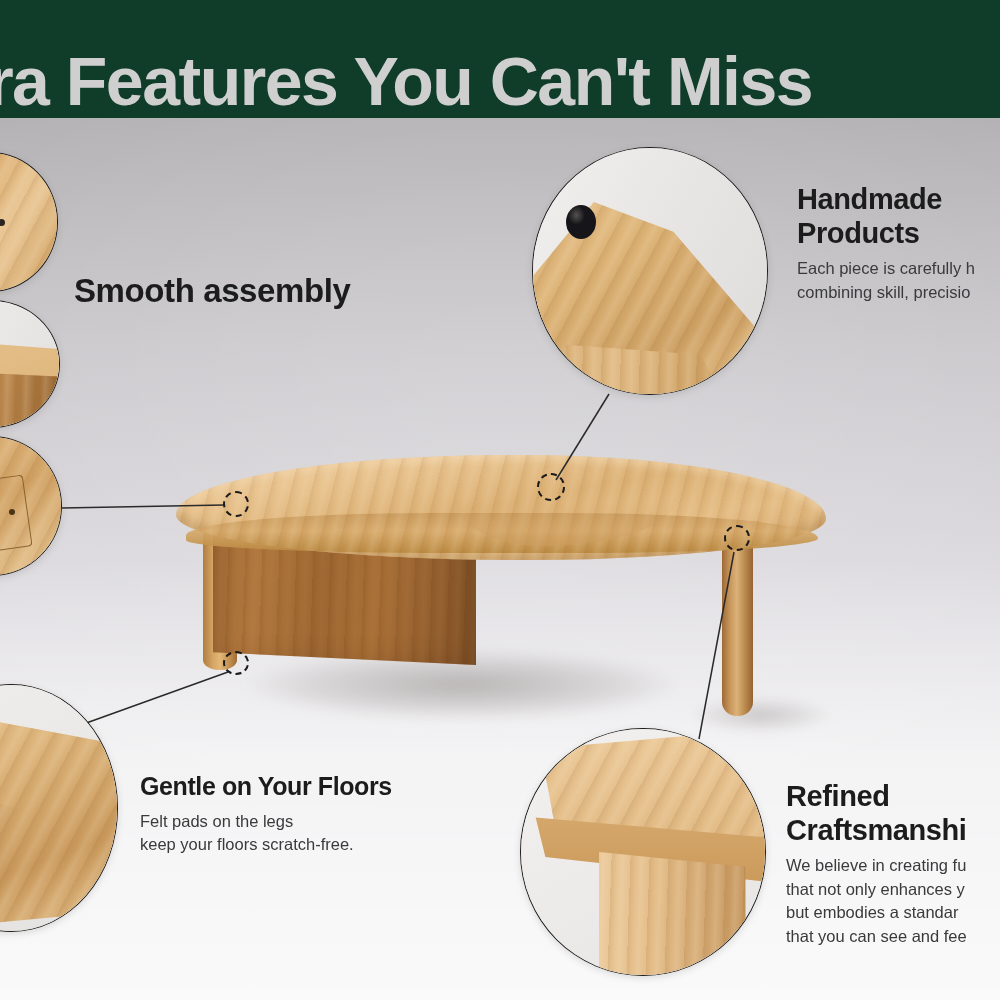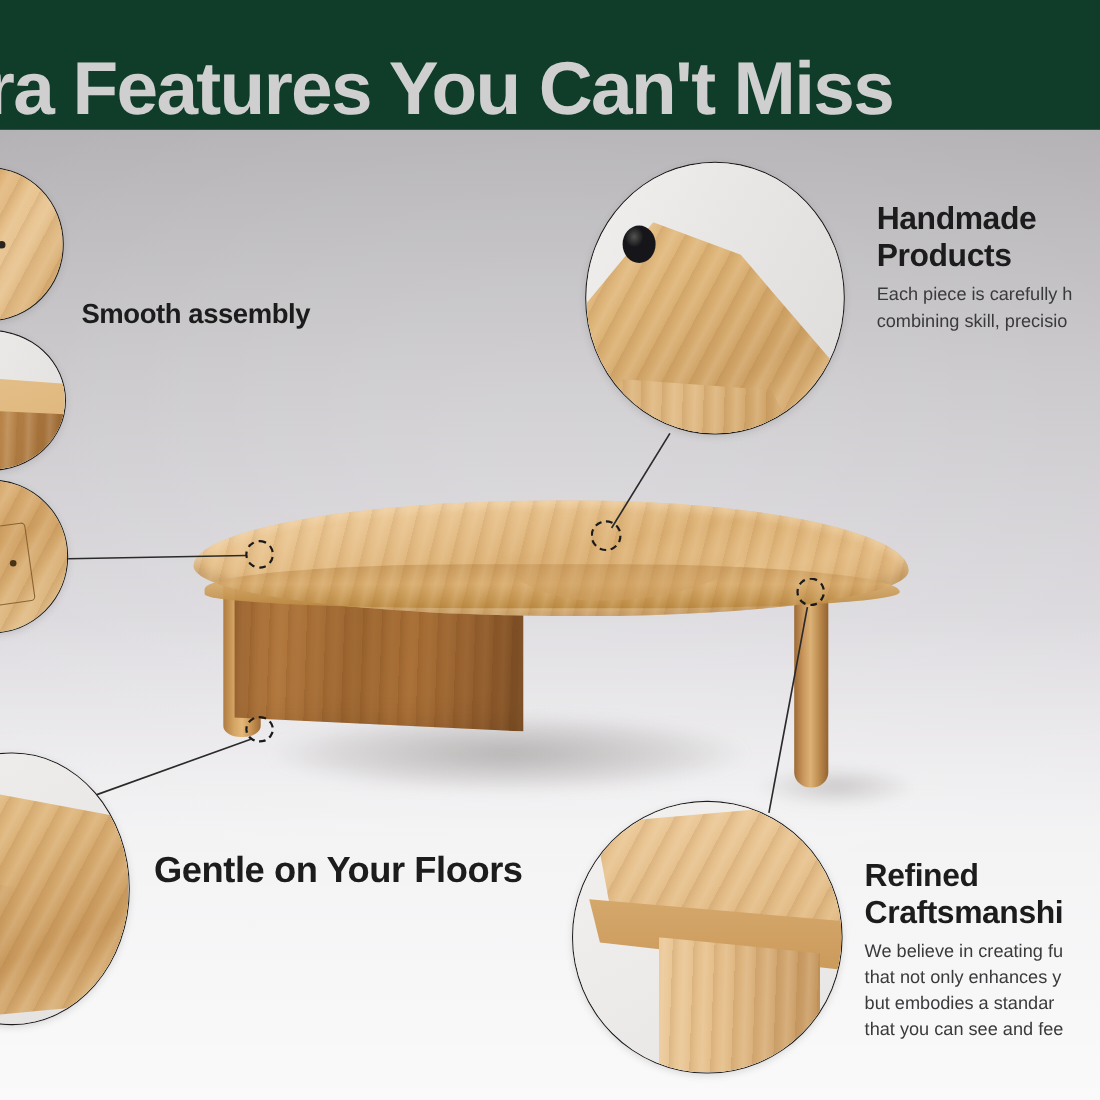--- a/index.html
+++ b/index.html
@@ -140,32 +140,32 @@
   
   #connectors { position:absolute; left:0; top:0; width:1000px; height:1000px; z-index:3; pointer-events:none; }
   .marker {
     position:absolute; width:28px; height:28px; border-radius:50%;
     border:2.2px dashed #1a1a1a; z-index:5;
   }
 
   
   .callout-text { position:absolute; z-index:7; }
   .ct-title {
-    font-size:25px; font-weight:bold; color:#1c1c1c; letter-spacing:-.4px;
+    font-size:33px; font-weight:bold; color:#1c1c1c; letter-spacing:-.4px;
     line-height:1.16; white-space:pre-line;
   }
   .ct-body {
     font-size:16.5px; color:#3a3a3c; line-height:1.42; margin-top:7px;
     white-space:pre-line;
   }
   #text-handmade { left:797px; top:183px; width:330px; }
   #text-handmade .ct-title { font-size:29px; }
   #text-smooth { left:74px; top:272px; width:330px; }
   #text-gentle { left:140px; top:772px; width:400px; }
-  #text-gentle .ct-title { font-size:33px; }
+  #text-gentle .ct-title { font-size:25px; }
   #text-gentle .ct-body { margin-top:9px; }
   #text-refined { left:786px; top:780px; width:330px; }
   #text-refined .ct-title { font-size:29px; }
 </style>
 </head>
 <body>
 
 <div id="stage">
 
   <div class="floor-wash" id="floor-1"></div>
@@ -272,20 +272,22 @@
     <div class="ct-body">Each piece is carefully h
 combining skill, precisio</div>
   </div>
 
   <div class="callout-text" id="text-smooth">
     <div class="ct-title">Smooth assembly</div>
   </div>
 
   <div class="callout-text" id="text-gentle">
     <div class="ct-title">Gentle on Your Floors</div>
+    <div class="ct-body">Felt pads on the legs
+keep your floors scratch-free.</div>
   </div>
 
   <div class="callout-text" id="text-refined">
     <div class="ct-title">Refined
 Craftsmanshi</div>
     <div class="ct-body">We believe in creating fu
 that not only enhances y
 but embodies a standar
 that you can see and fee</div>
   </div>

